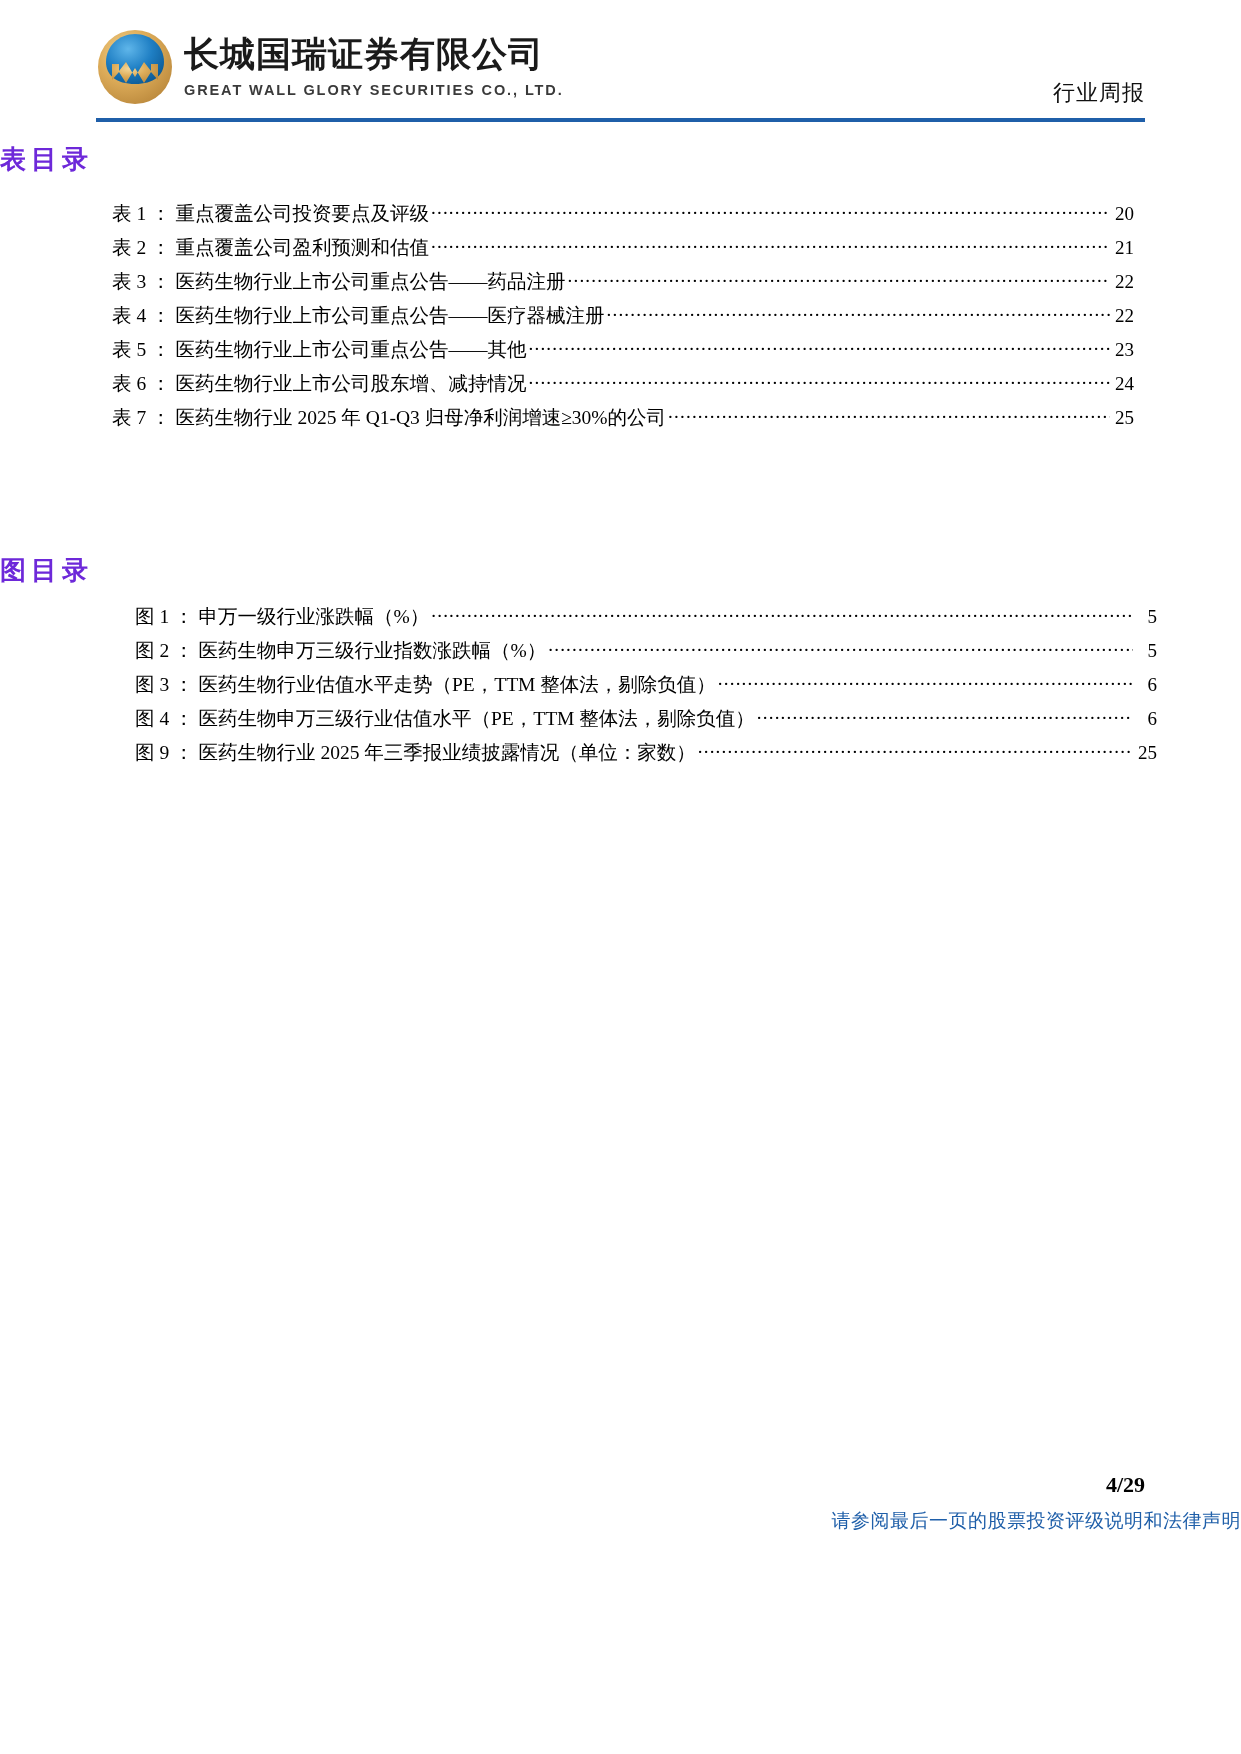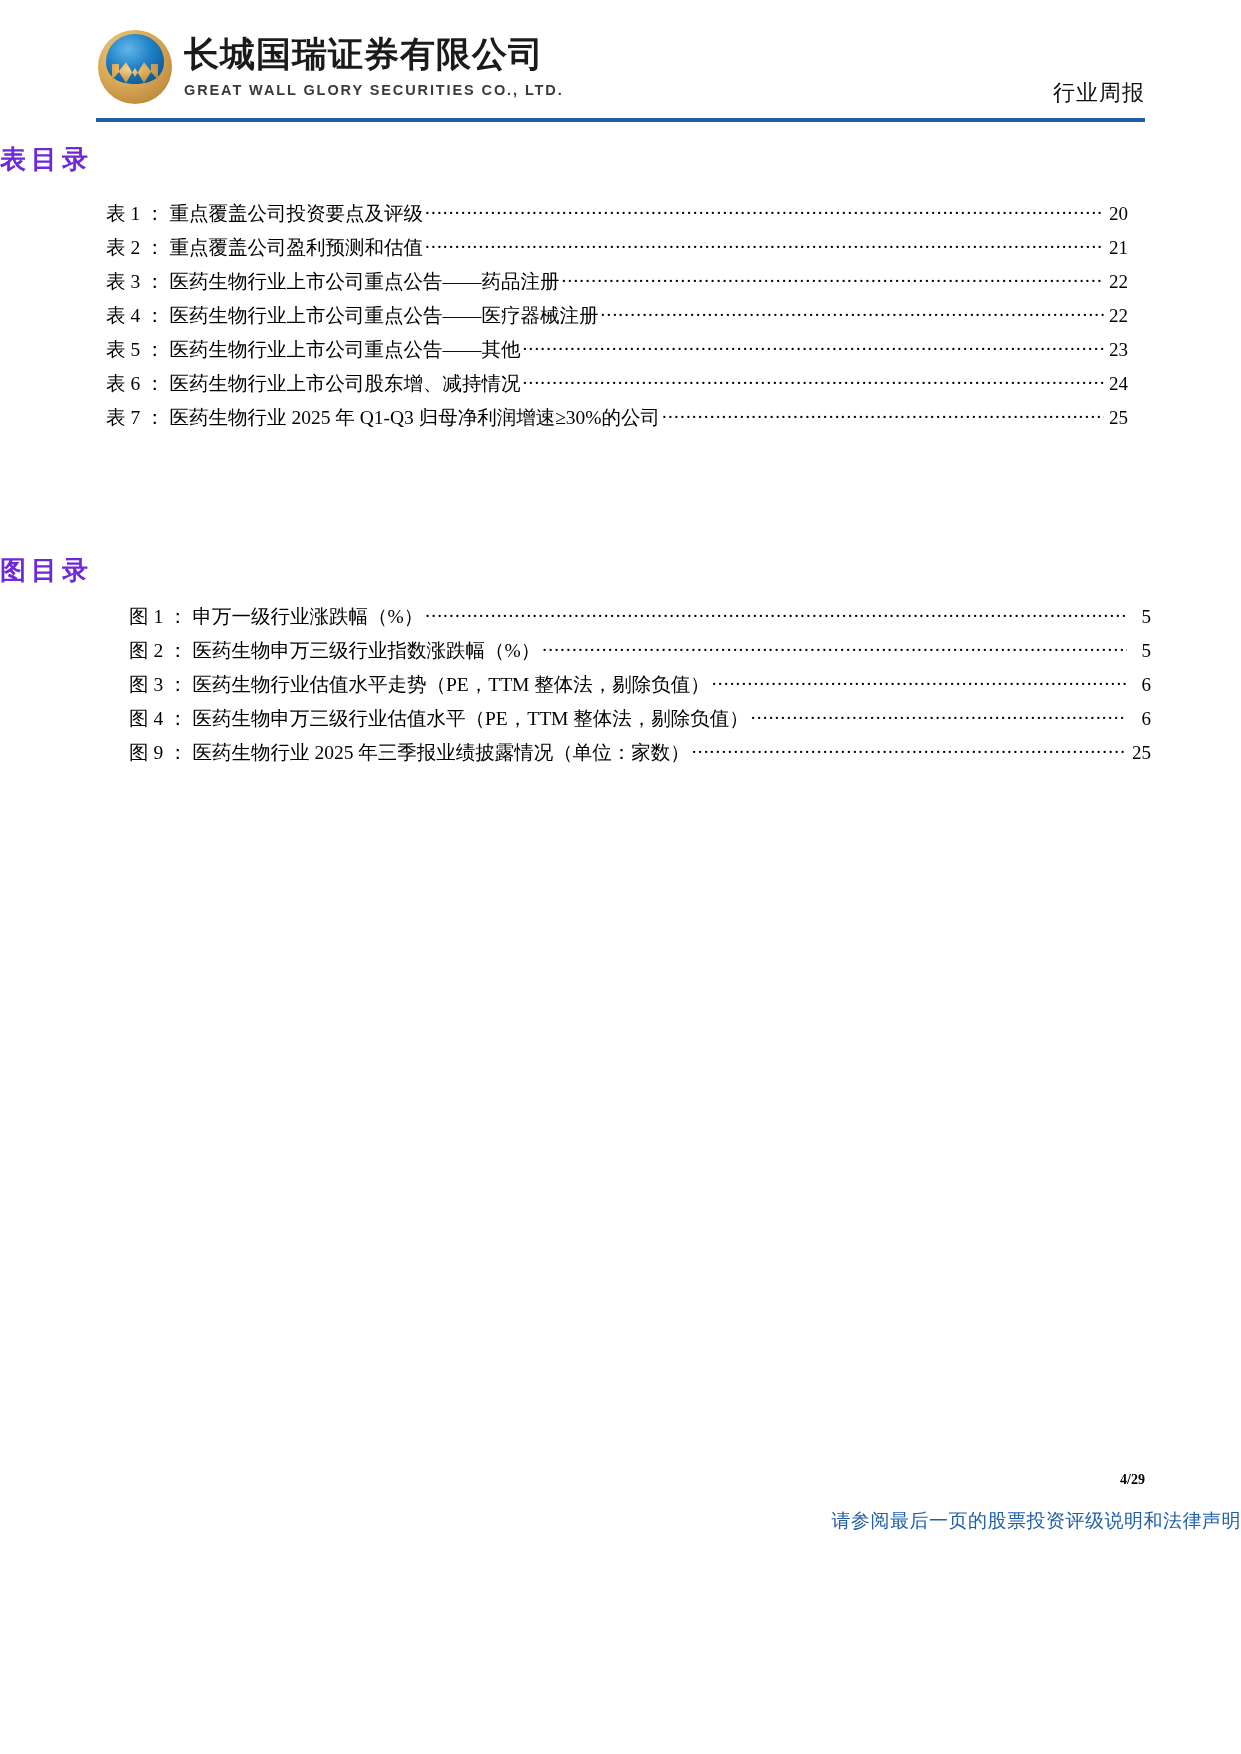--- a/index.html
+++ b/index.html
@@ -90,21 +90,21 @@
     font-weight: bold;
     color: #6d28d9;
     letter-spacing: 5px;
   }
   #tables-title { top: 142px; }
   #figures-title { top: 553px; }
 
   
   .toc {
     position: absolute;
-    left: 106px;
+    left: 112px;
     width: 1022px;
   }
   #tables-list { top: 200px; }
   #figures-list { top: 603px; margin-left: 23px; }
 
   .toc-row {
     display: flex;
     align-items: baseline;
     width: 100%;
     height: 34px;
@@ -144,21 +144,21 @@
     min-width: 22px;
     font-size: 19px;
   }
 
   
   .page-number {
     position: absolute;
     right: 96px;
     top: 1472px;
     font-family: "Liberation Serif", "DejaVu Serif", serif;
-    font-size: 14px;
+    font-size: 22px;
     font-weight: bold;
     color: #000000;
   }
   .footer-note {
     position: absolute;
     left: 0;
     top: 1508px;
     width: 1241px;
     text-align: right;
     font-family: Liberation Mono, monospace;

